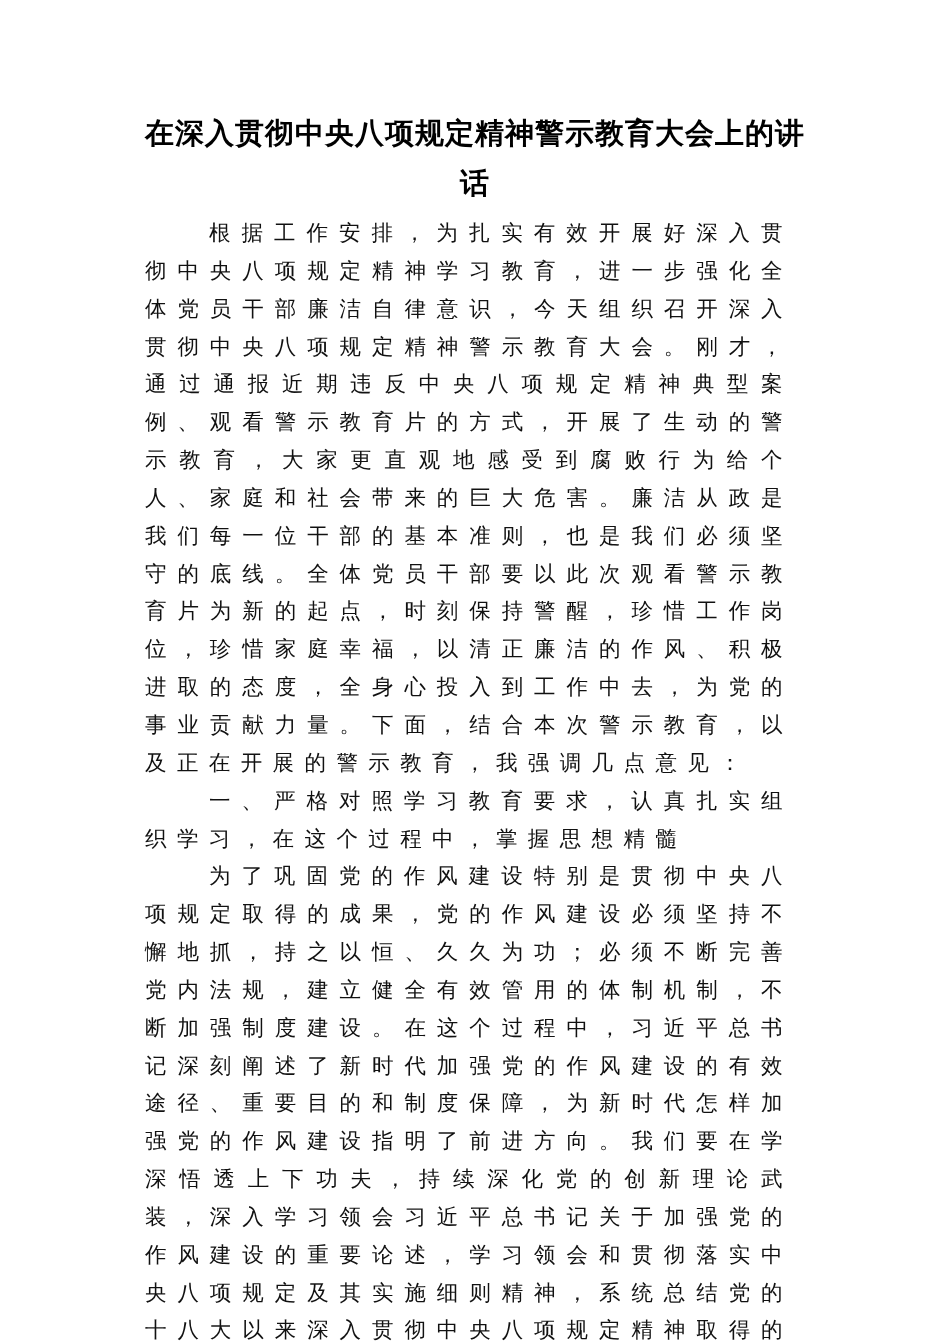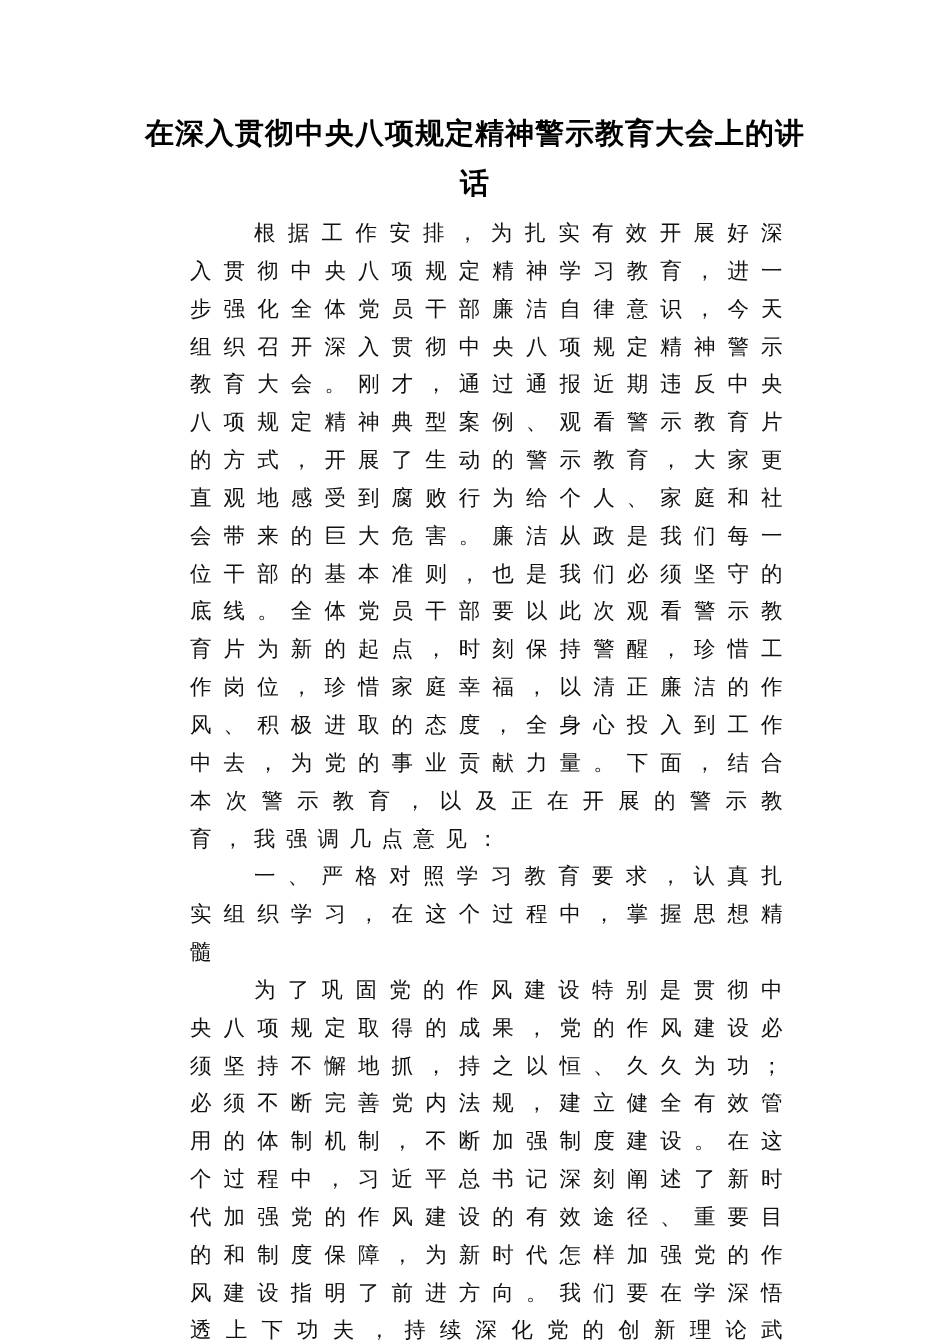--- a/index.html
+++ b/index.html
@@ -50,21 +50,20 @@
     }
     .body-text p {
       margin: 0;
       padding: 0;
       text-align: justify;
       word-break: break-all;
     }
     .body-text p.indent {
       text-indent: 2em;
       text-indent: 64px;
-      margin-left: 45px;
     }
   </style>
 </head>
 <body>
 
 <div class="page">
   <h1 class="title">
     <span>在深入贯彻中央八项规定精神警示教育大会上的讲话</span>
   </h1>
 

